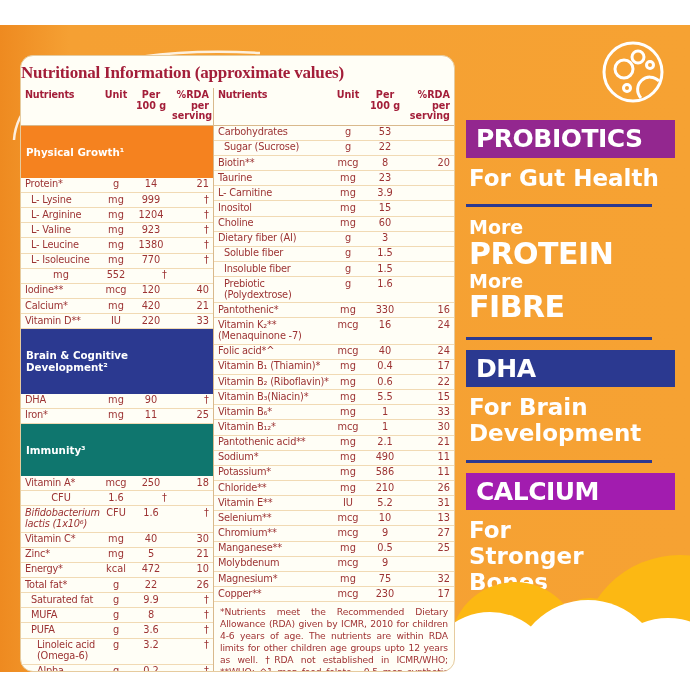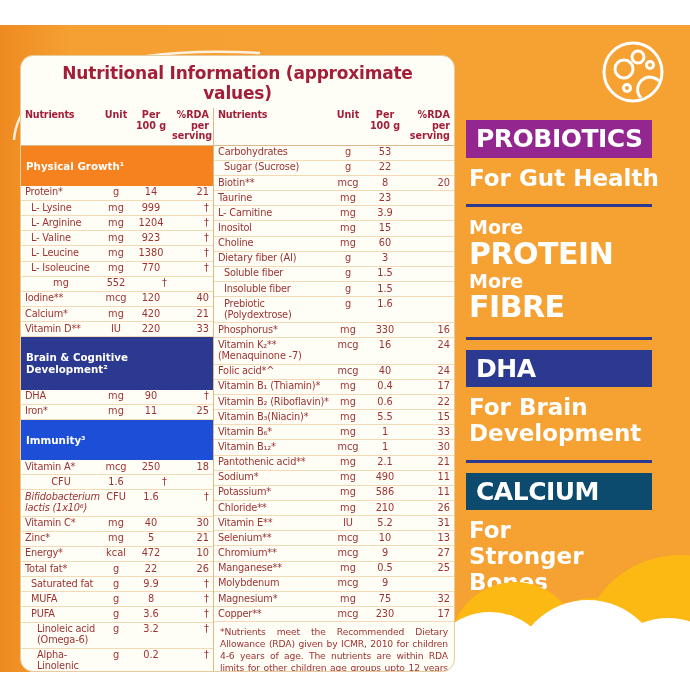--- a/index.html
+++ b/index.html
@@ -5,49 +5,49 @@
   html,body{margin:0;padding:0;}
   body{width:690px;height:700px;position:relative;overflow:hidden;
        font-family:"DejaVu Sans","Liberation Sans",sans-serif;background:#ffffff;}
   .bg{position:absolute;left:0;top:25px;width:690px;height:675px;
       background:linear-gradient(90deg,#EE8A20 0%,#F5A033 10%,#F6A233 100%);}
   .swoosh{position:absolute;left:0;top:25px;z-index:1;}
   
   .panel{position:absolute;left:20px;top:55px;width:435px;height:617px;z-index:3;
          background:#FFFEF6;border:1px solid #E6CB9E;border-radius:13px;overflow:hidden;
          box-sizing:border-box;}
-  .panel-title{color:#A31E39;font-weight:bold;font-size:17px;text-align:center;
-               padding:7px 16px 5px;letter-spacing:-0.2px;}
+  .panel-title{color:#A31E39;font-weight:bold;font-size:17px;
+               padding:7px 0 5px;letter-spacing:-0.2px;font-family:Liberation Serif, serif;}
   .panel-body{display:grid;grid-template-columns:193px 1fr;height:100%;}
   .col-left{border-right:1px solid #D9B98C;}
   .thead{display:grid;font-weight:bold;color:#A31E39;font-size:9.6px;
          padding:2px 0 3px;border-bottom:1px solid #D9B98C;line-height:1.1;}
   .col-left .thead,.col-left .row{grid-template-columns:1fr 30px 40px 42px;}
   .col-right .thead,.col-right .row{grid-template-columns:1fr 32px 42px 48px;}
   .row{display:grid;border-bottom:1px solid #F1DAB4;font-size:9.8px;
        color:#9C3333;line-height:1.12;padding:1.6px 0;}
   .c{padding:0 1px;}
   .name{padding-left:4px;letter-spacing:-0.2px;}
   .unit,.per{text-align:center;}
   .rda{text-align:right;padding-right:4px;}
   .it{font-style:italic;}
-  .sec{font-weight:bold;font-size:10.3px;color:#fff;padding:14px 5px;line-height:1.18;}
+  .sec{font-weight:bold;font-size:10.3px;color:#fff;padding:20px 5px;line-height:1.18;}
   .sec.orange{background:#F5821F;}
   .sec.navy{background:#2B3990;}
-  .sec.purple{background:#1d4ed8;}
+  .sec.purple{background:#0f766e;}
   .sec.light{background:#FBAE4C;color:#A31E39;}
   .footnote{font-size:9.2px;color:#A03434;line-height:1.3;text-align:justify;
             padding:4px 6px 6px;letter-spacing:-0.15px;}
   
   .promo{position:absolute;left:466px;top:120px;width:216px;z-index:2;}
-  .badge{width:186px;box-sizing:border-box;padding:5px 4px 5px 10px;color:#fff;
+  .badge{width:209px;box-sizing:border-box;padding:5px 4px 5px 10px;color:#fff;
          font-weight:bold;font-size:25px;letter-spacing:-0.5px;line-height:1.1;}
   .b-probiotics{background:#93278F;}
   .b-dha{background:#2B3990;}
-  .b-calcium{background:#0c4a6e;}
+  .b-calcium{background:#a21caf;}
   .tagline{color:#fff;font-weight:bold;font-size:23px;line-height:1.12;margin:8px 0 0 3px;}
   .divider{width:186px;border-top:3px solid #2B3990;margin:13px 0 10px;}
   .more{color:#fff;font-weight:bold;font-size:19px;line-height:1.1;margin-left:3px;}
   .big{color:#fff;font-weight:bold;font-size:30px;line-height:1.08;letter-spacing:-0.5px;margin-left:3px;}
   
   .cookie{position:absolute;left:597px;top:36px;z-index:2;}
   .clouds{position:absolute;left:440px;top:540px;width:250px;height:160px;overflow:hidden;z-index:2;}
   .cl{position:absolute;border-radius:50%;}
   .cl.y{background:#FCB813;}
   .cl.w{background:#ffffff;}
@@ -305,21 +305,21 @@
             <div class="c per">1.5</div>
             <div class="c rda"></div>
           </div>
           <div class="row">
             <div class="c name" style="padding-left: 10px;">Prebiotic (Polydextrose)</div>
             <div class="c unit">g</div>
             <div class="c per">1.6</div>
             <div class="c rda"></div>
           </div>
           <div class="row">
-            <div class="c name">Phosphorus*</div>
+            <div class="c name">Pantothenic*</div>
             <div class="c unit">mg</div>
             <div class="c per">330</div>
             <div class="c rda">16</div>
           </div>
           <div class="row">
             <div class="c name">Vitamin K₂** (Menaquinone -7)</div>
             <div class="c unit">mcg</div>
             <div class="c per">16</div>
             <div class="c rda">24</div>
           </div>

